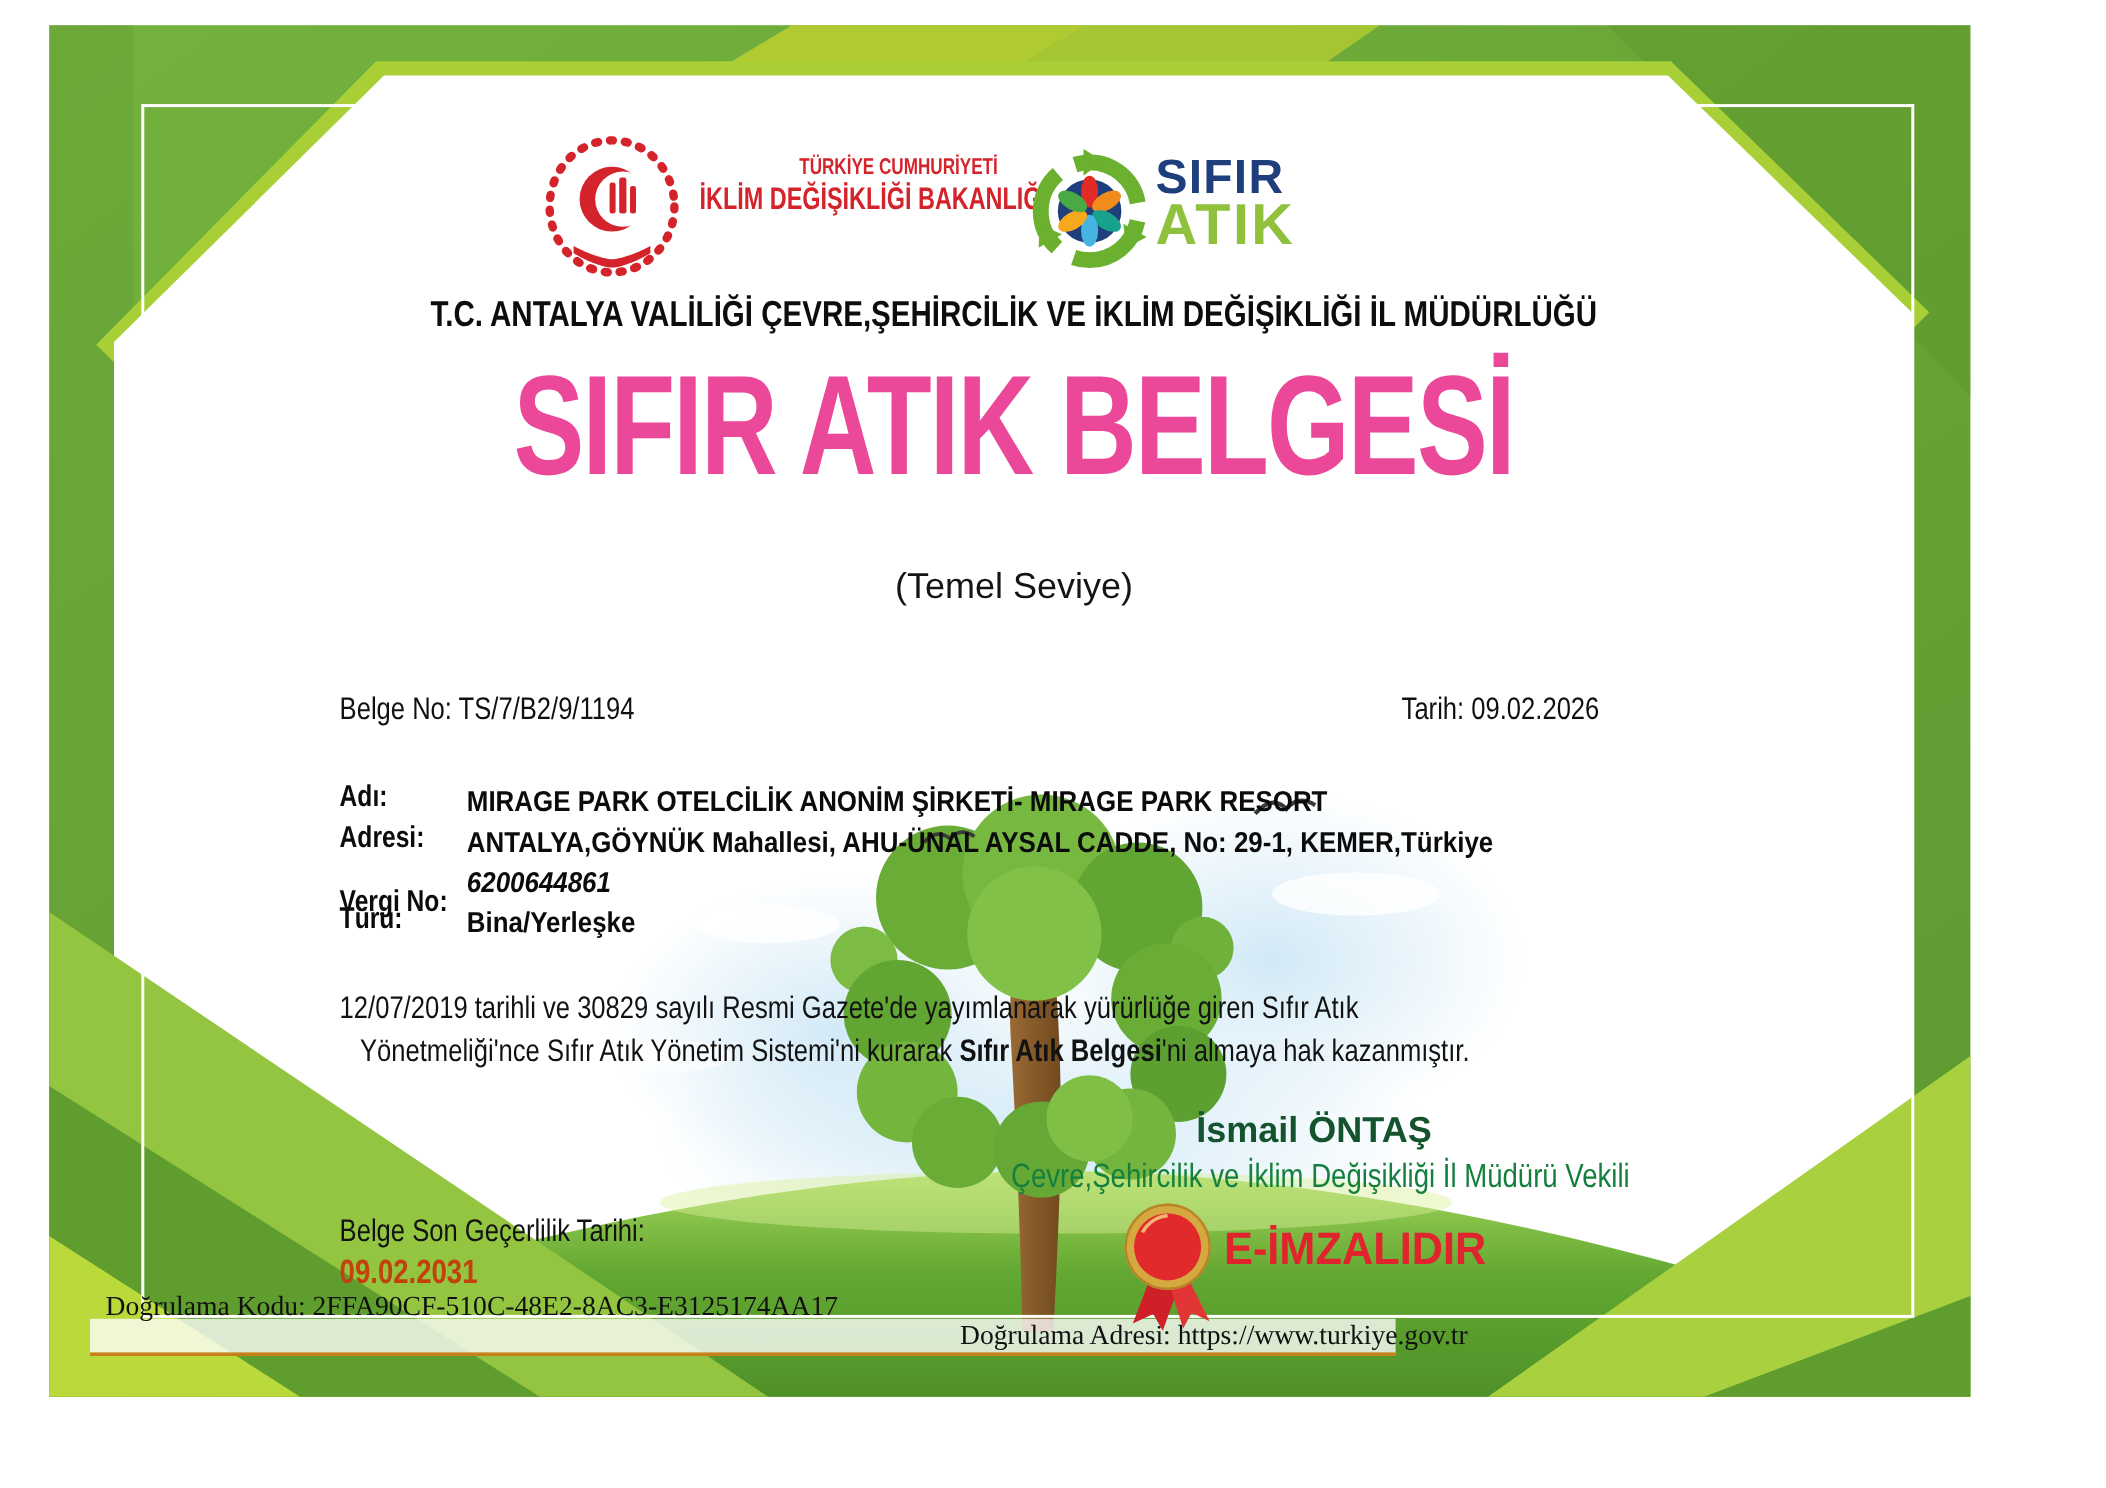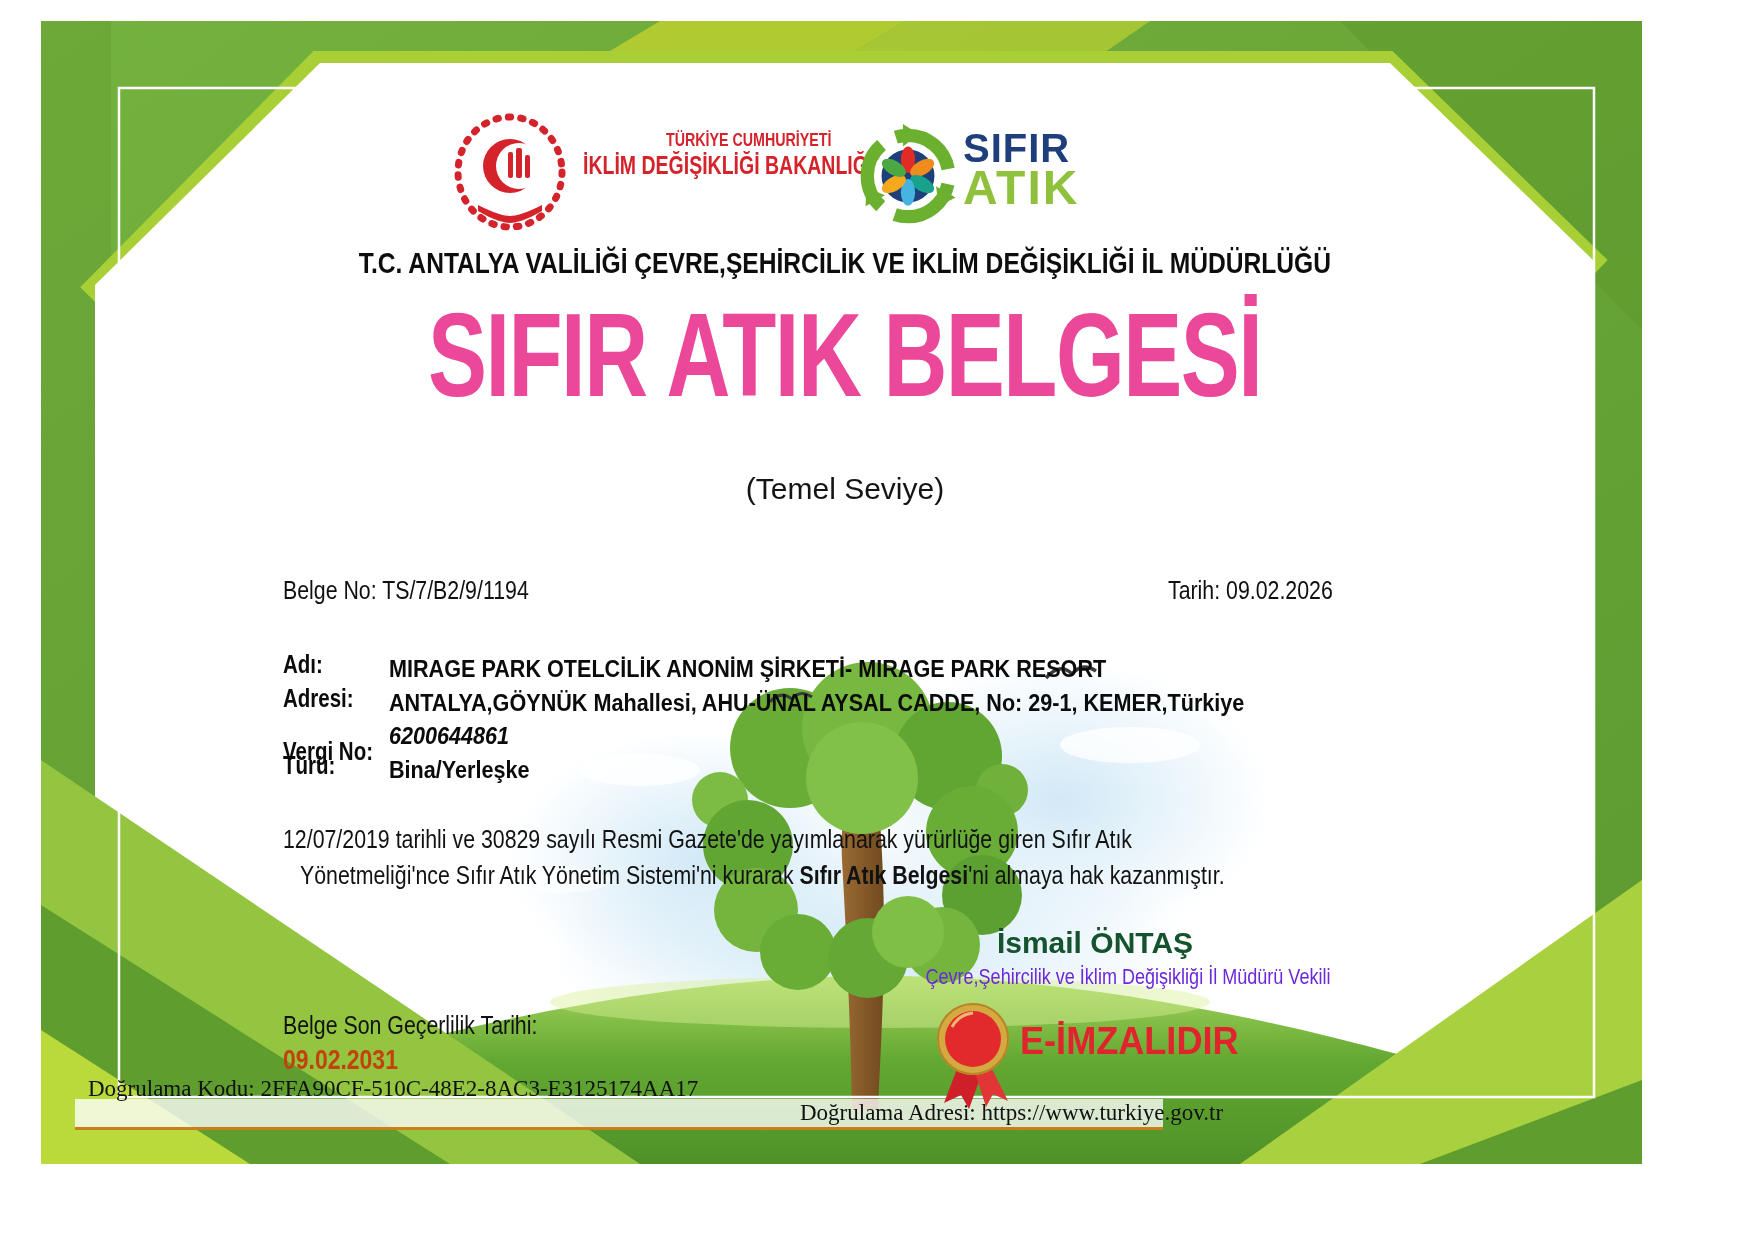--- a/index.html
+++ b/index.html
@@ -14,21 +14,21 @@
   .center-band{left:95px;width:1500px;text-align:center;}
   #authority{top:246px;font-size:30px;font-weight:bold;color:#0d0d0d;}
   #cert-title{top:296px;font-size:118px;font-weight:bold;color:#ec4899;line-height:1;}
   #cert-title .t{display:inline-block;transform:scaleX(0.75);transform-origin:50% 50%;letter-spacing:-2px;white-space:nowrap;}
   #cert-subtitle{top:472px;font-size:30px;color:#141414;}
   .meta{font-size:26px;color:#101010;}
   .dlabel{font-size:25px;font-weight:bold;color:#0b0b0b;}
   .dvalue{font-size:24px;color:#0b0b0b;}
   .para{font-size:26px;color:#121212;}
   #sig-name{top:926px;left:900px;width:390px;text-align:center;font-size:30px;font-weight:bold;color:#14532d;}
-  #sig-title{top:964px;left:808px;width:640px;text-align:center;font-size:22px;color:#6d28d9;}
+  #sig-title{top:964px;left:780px;width:640px;text-align:center;font-size:28px;color:#15803d;}
   #validity-label{top:1010px;left:283px;font-size:26px;color:#121212;}
   #validity-date{top:1044px;left:283px;font-size:28px;font-weight:bold;color:#c2410c;}
   #eseal-text{top:1020px;left:1020px;font-size:38px;font-weight:bold;color:#e0232d;letter-spacing:0;}
   #eseal-text .t{display:inline-block;transform:scaleX(0.95);transform-origin:0 50%;white-space:nowrap;}
   .footer-text{font-family:"Liberation Serif",serif;font-size:23px;color:#111;white-space:nowrap;}
   
   #ministry-text{top:130px;left:583px;color:#d5232b;line-height:1.08;}
   #ministry-text .l1{font-size:19px;font-weight:bold;text-align:center;}
   #ministry-text .l2,#ministry-text .l3{font-size:26px;font-weight:bold;}
   #ministry-text .cn{display:inline-block;transform:scaleX(0.75);transform-origin:0 50%;white-space:nowrap;}

